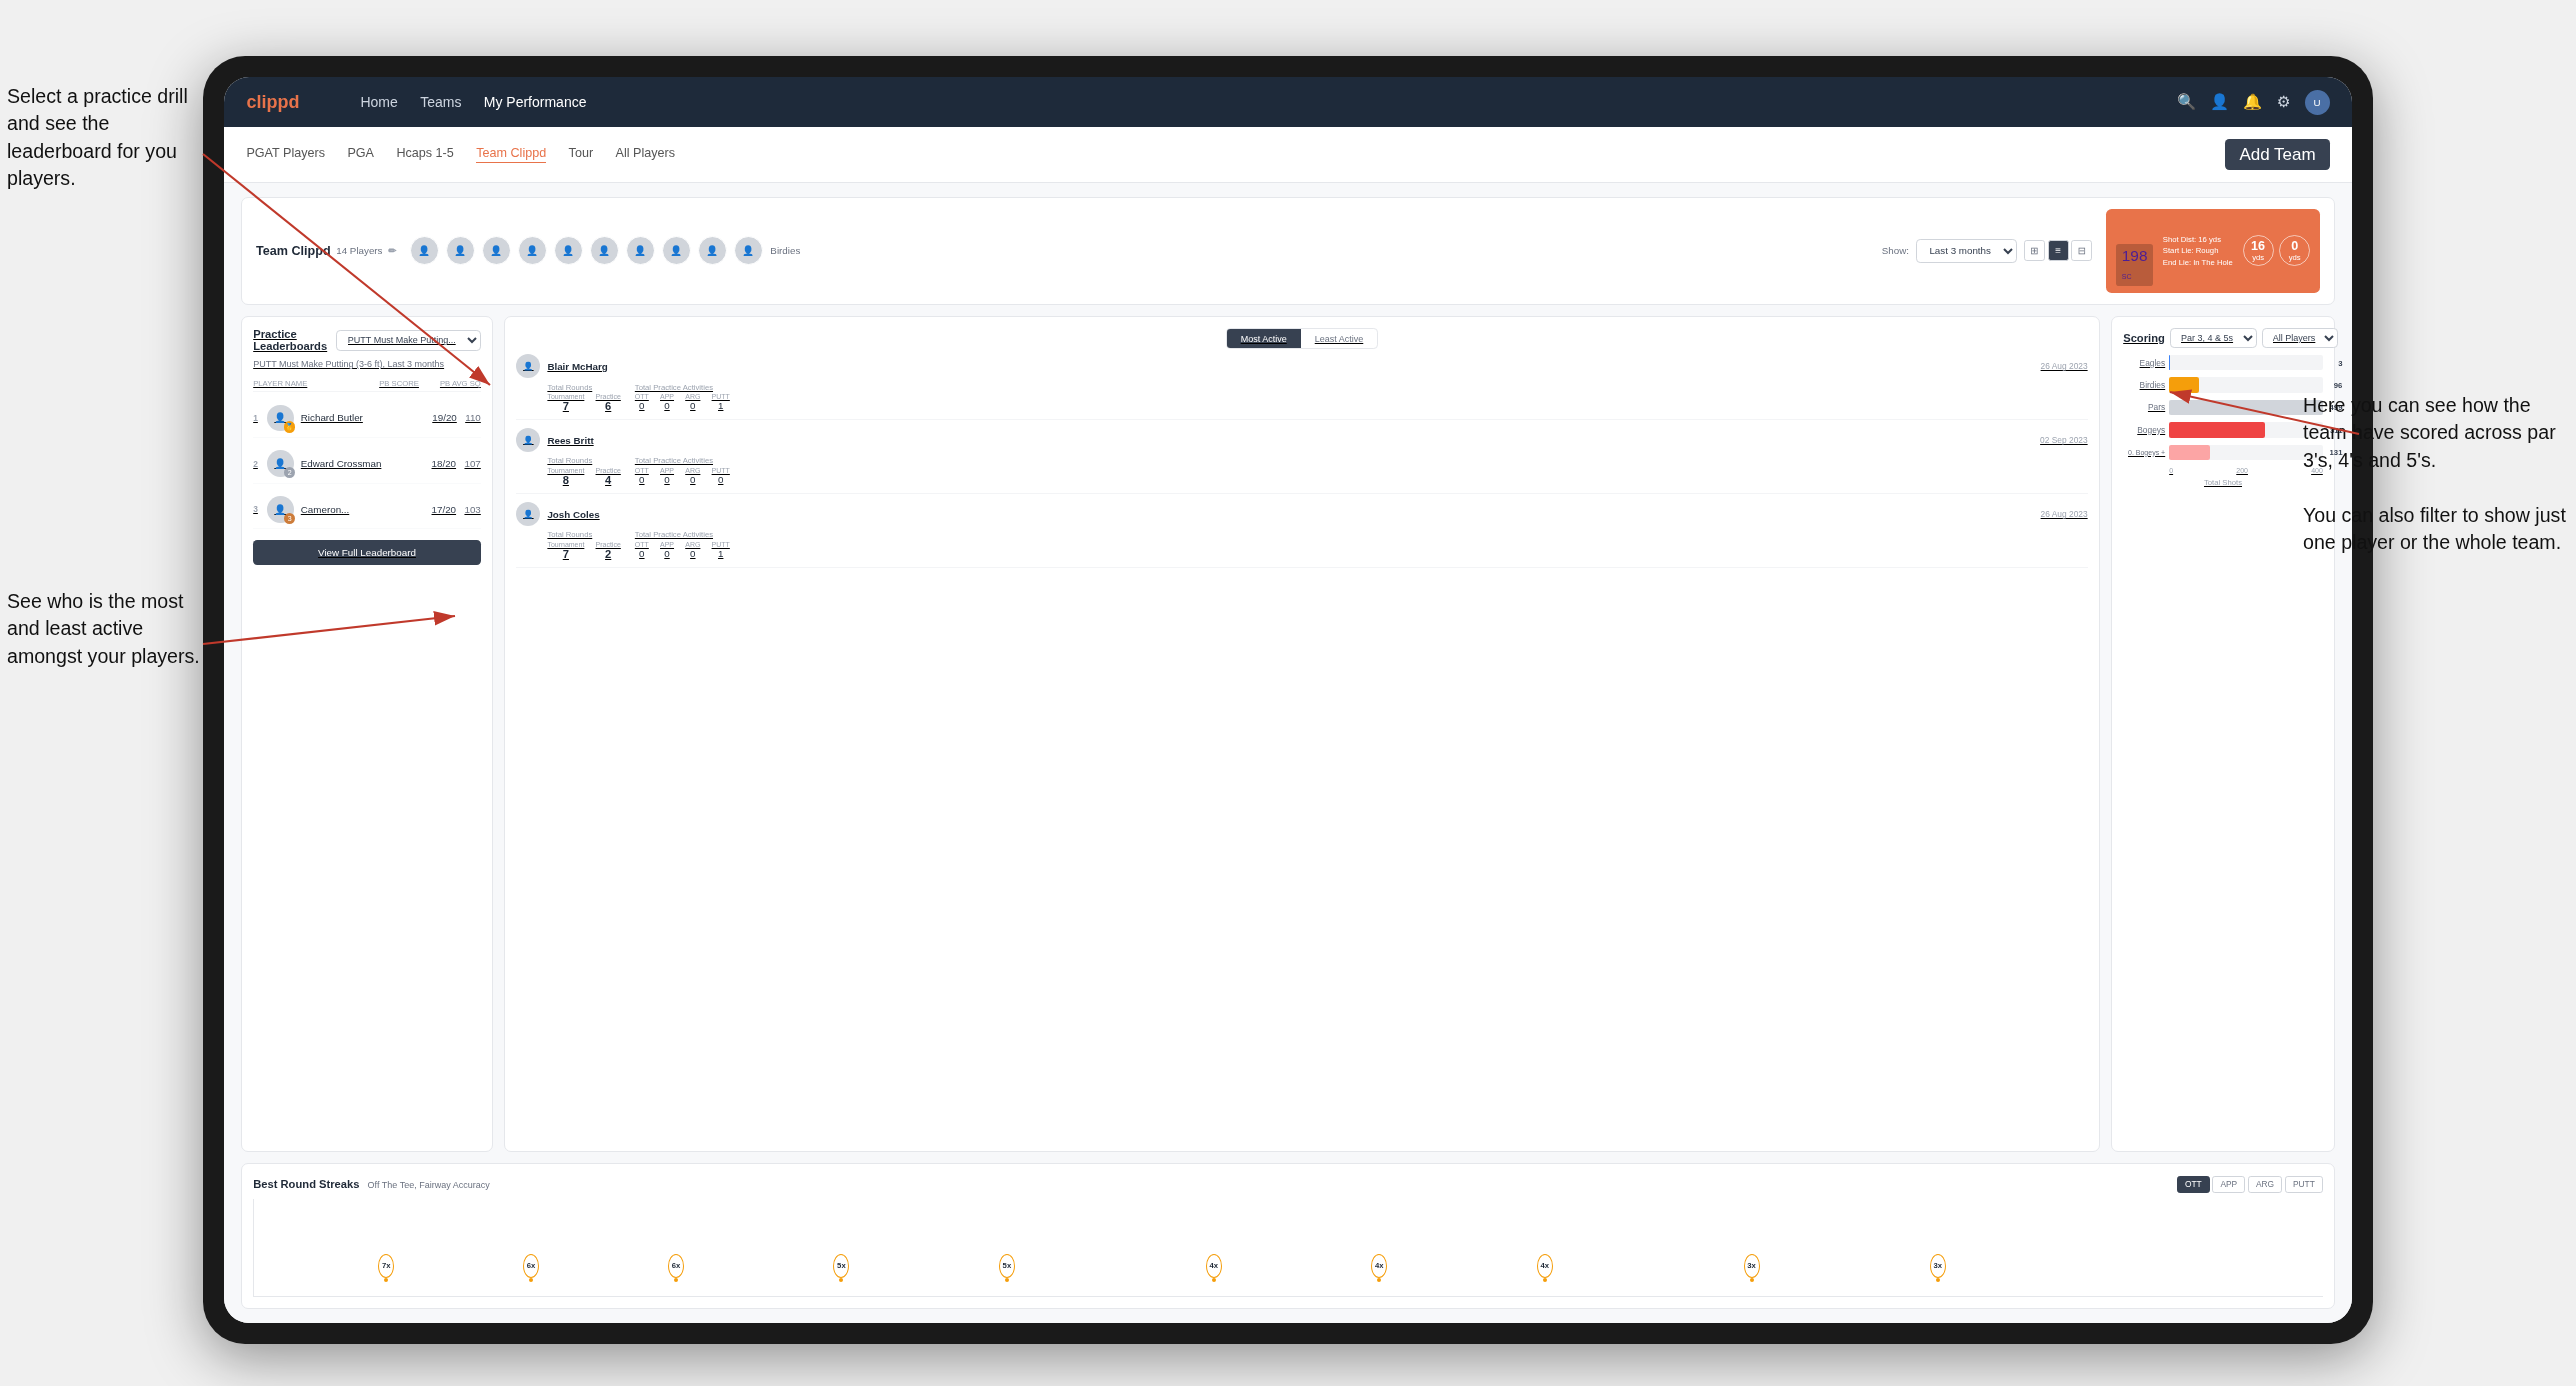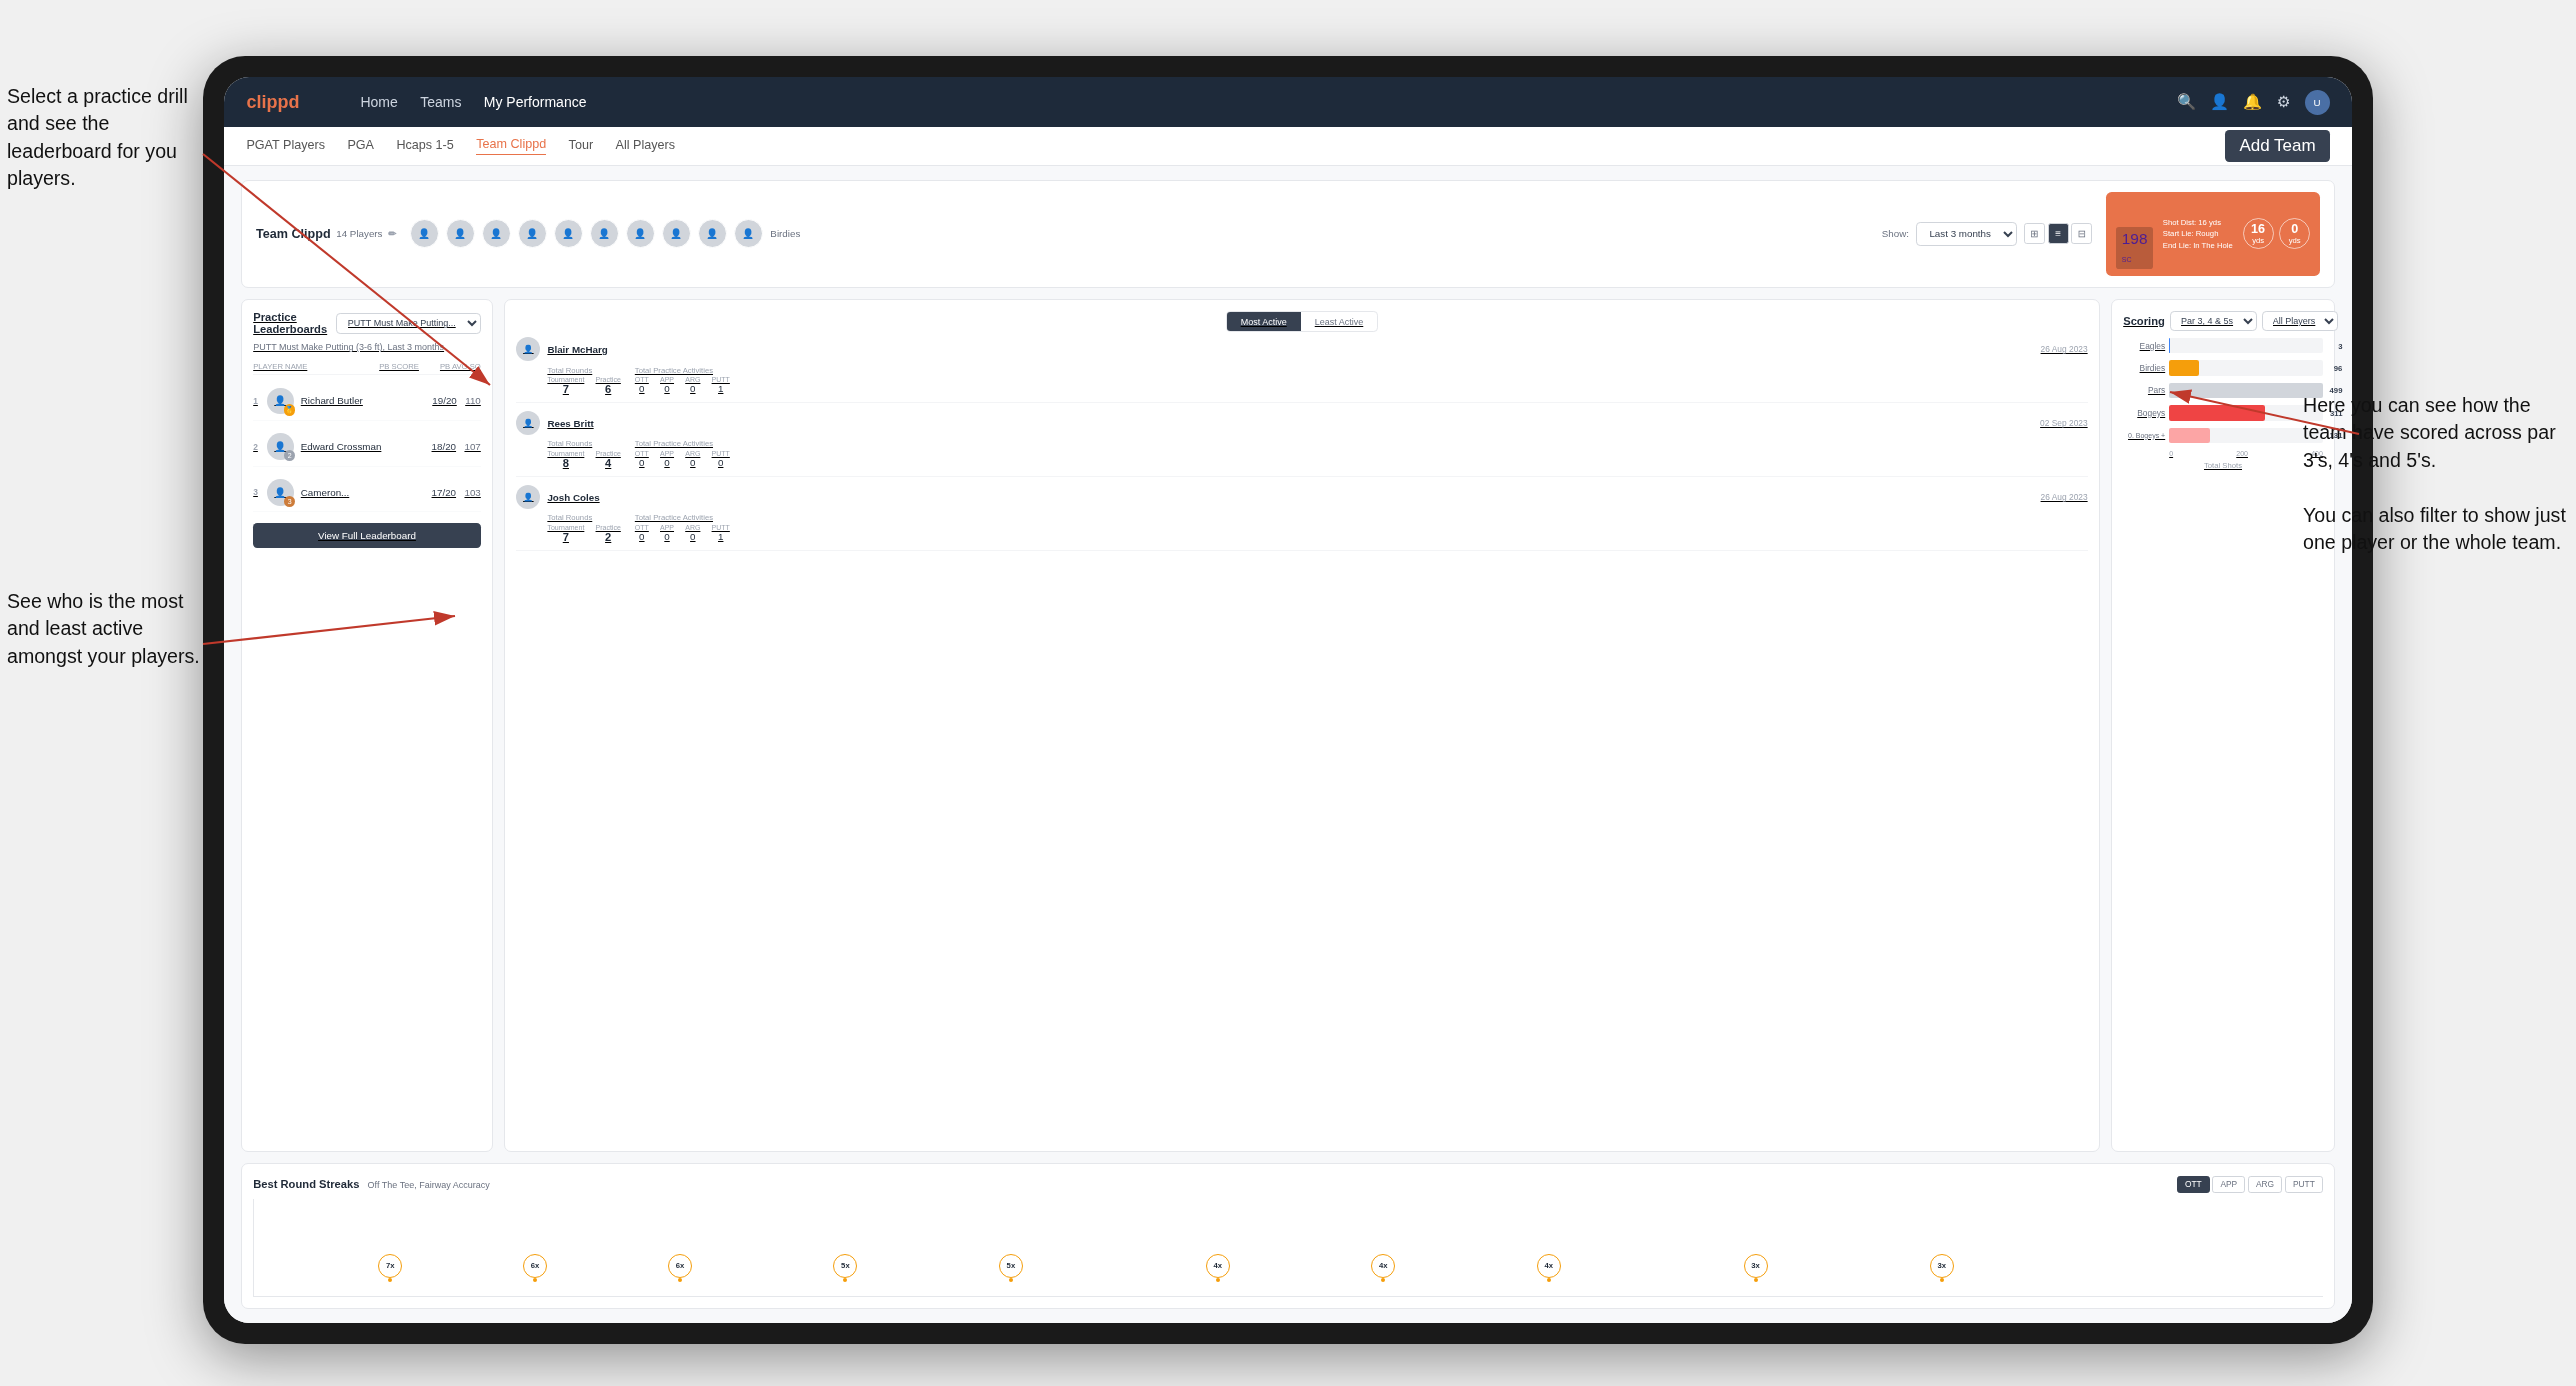--- a/index.html
+++ b/index.html
@@ -98,21 +98,21 @@
       width: 25px; height: 25px;
       background: #4a6fa5;
       border-radius: 50%;
       display: flex; align-items: center; justify-content: center;
       color: #fff; font-size: 9.8px;
     }
 
     
     .subnav {
       background: #fff;
-      height: 39px;
+      height: 56px;
       display: flex;
       align-items: center;
       padding: 0 22.4px;
       border-bottom: 0.7px solid #e5e7eb;
       gap: 22.4px;
       flex-shrink: 0;
     }
     .subnav-item {
       font-size: 12.6px;
       color: #555;
@@ -490,21 +490,21 @@
       border-bottom: 0.7px solid #e5e7eb;
       overflow: visible;
     }
     .bubble {
       position: absolute;
       display: flex;
       flex-direction: column;
       align-items: center;
     }
     .bubble-circle {
-      width: 24px; height: 24px;
+      width: 16px; height: 24px;
       border-radius: 50%;
       border: 1.4px solid #f59e0b;
       background: #fff;
       display: flex; align-items: center; justify-content: center;
       font-size: 7.7px; font-weight: 600; color: #1f2937; margin-top: 36px;
     }
     .bubble-line {
       width: 0.7px;
       background: #f59e0b;
       flex: 1;

